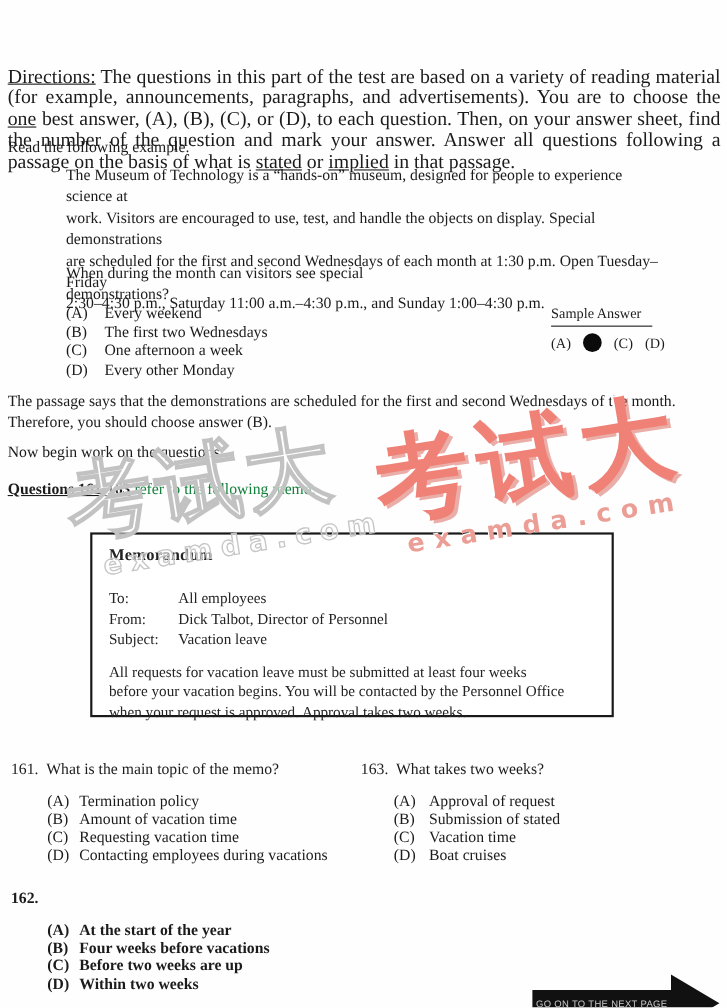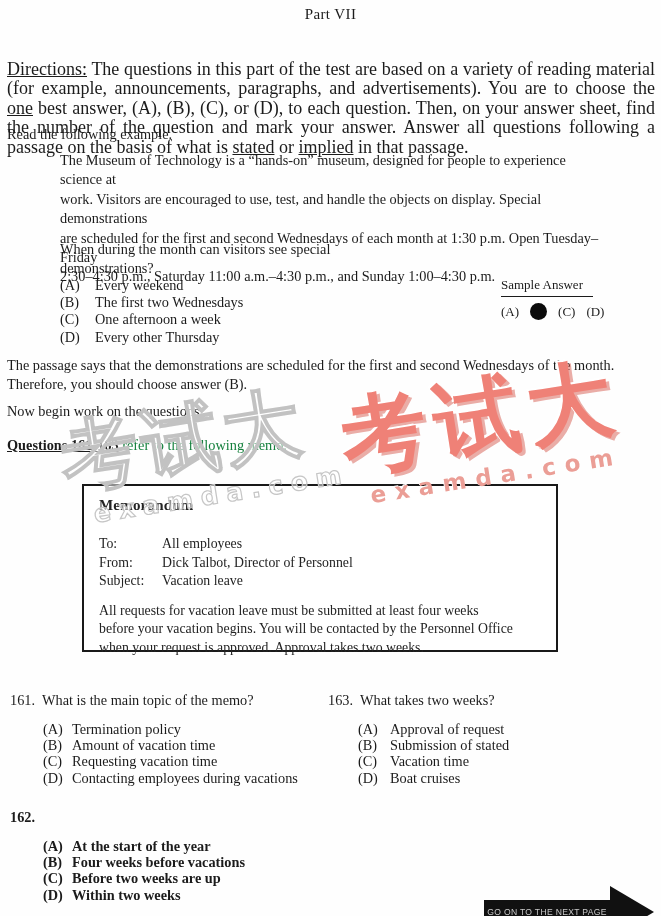--- a/index.html
+++ b/index.html
@@ -87,21 +87,20 @@
   .wm-red-cn { font-size: 86px; font-weight: bold; letter-spacing: 8px; line-height: 1;
     color: #ef8177; text-shadow: -2px -2px 0 #ffffff, 3px 3px 0 rgba(214,92,80,0.5); }
   .wm-red-domain { margin-top: 4px; margin-left: 20px; font-size: 23px; font-weight: bold; letter-spacing: 9px;
     color: #eb9e96; text-shadow: -1px -1px 0 #ffffff; }
 </style>
 </head>
 <body>
 
 <div class="page">
 
-  <div class="abs" id="title">Part VII</div>
 
   <div class="abs" id="directions"><span class="u">Directions:</span><span>  The questions in this part of the test are based on a variety of reading material (for example, announcements, paragraphs, and advertisements). You are to choose the </span><span class="u">one</span><span> best answer, (A), (B), (C), or (D), to each question. Then, on your answer sheet, find the number of the question and mark your answer. Answer all questions following a passage on the basis of what is </span><span class="u">stated</span><span> or </span><span class="u">implied</span><span> in that passage.</span></div>
 
   <div class="abs" id="read-intro">Read the following example.</div>
 
   <div class="abs" id="passage">The Museum of Technology is a “hands-on” museum, designed for people to experience science at
 work. Visitors are encouraged to use, test, and handle the objects on display. Special demonstrations
 are scheduled for the first and second Wednesdays of each month at 1:30 p.m. Open Tuesday–Friday
 2:30–4:30 p.m., Saturday 11:00 a.m.–4:30 p.m., and Sunday 1:00–4:30 p.m.</div>
 
@@ -116,21 +115,21 @@
     <div class="opt">
       <span class="letter">(B)</span>
       <span>The first two Wednesdays</span>
     </div>
     <div class="opt">
       <span class="letter">(C)</span>
       <span>One afternoon a week</span>
     </div>
     <div class="opt">
       <span class="letter">(D)</span>
-      <span>Every other Thursday</span>
+      <span>Every other Monday</span>
     </div>
   </div>
 
   <div class="abs" id="sample">
     <span class="sample-label">Sample Answer</span>
     <div class="sample-row">
       <span>(A)</span>
       <span class="dot"></span>
       <span>(C)</span>
       <span>(D)</span>

